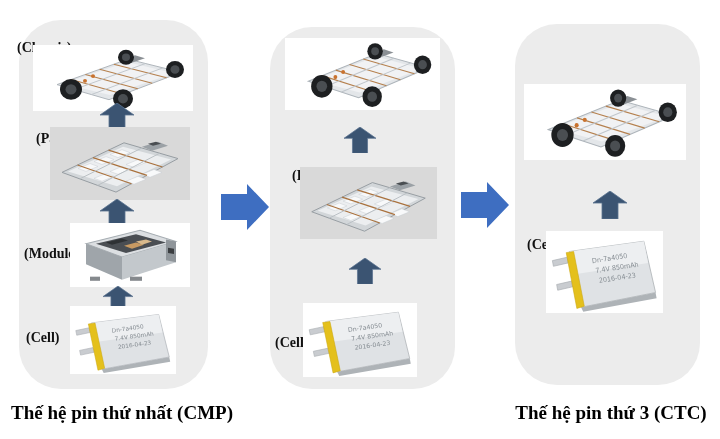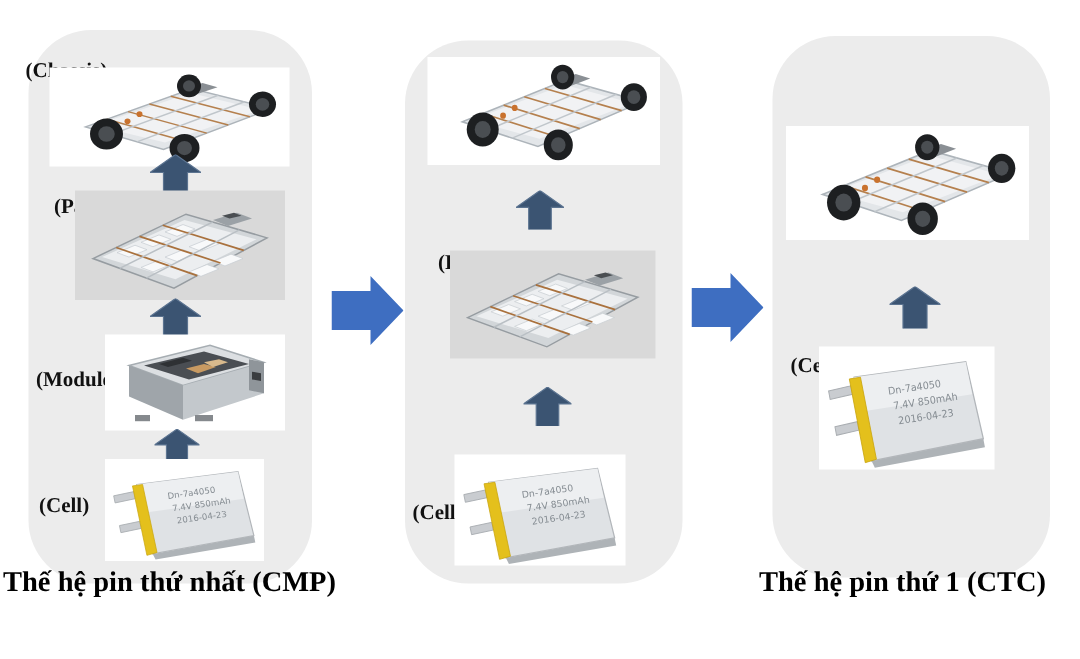--- a/index.html
+++ b/index.html
@@ -19,22 +19,22 @@
   .img.white{background:#ffffff;}
   .img.gray{background:#d9d9d9;}
   .img svg{display:block;width:100%;height:100%;}
   .stage-label{
     position:absolute;font-weight:bold;font-size:14px;color:#111;line-height:1;
     white-space:nowrap;letter-spacing:0px;
   }
   .up-arrow{position:absolute;}
   .flow-arrow{position:absolute;}
   .caption{
-    position:absolute;top:378px;font-weight:bold;font-size:19px;color:#000;
-    white-space:nowrap;line-height:1.2;
+    position:absolute;top:402px;font-weight:bold;font-size:19px;color:#000;
+    text-align:center;white-space:nowrap;line-height:1.2;
   }
   .cap1{left:2px;width:240px;}
   .cap2{left:268px;width:200px;}
   .cap3{left:506px;width:210px;}
 </style>
 </head>
 <body>
 
 <div class="canvas">
 
@@ -299,15 +299,15 @@
       <polygon points="19,19 26,18 36,66 29,68" fill="#e4c01c" stroke="#c9a50e" stroke-width="0.5"></polygon>
       <g fill="#858c92" font-size="6" font-family="DejaVu Sans, sans-serif" transform="rotate(-8 60 30)">
         <text x="44" y="26">Dn-7a4050</text>
         <text x="46" y="35">7.4V 850mAh</text>
         <text x="48" y="44">2016-04-23</text>
       </g>
     </svg>
   </div>
 
   <div class="caption cap1">Thế hệ pin thứ nhất (CMP)</div>
-  <div class="caption cap3">Thế hệ pin thứ 1 (CTC)</div>
+  <div class="caption cap3">Thế hệ pin thứ 3 (CTC)</div>
 
 </div>
 
 </body></html>

